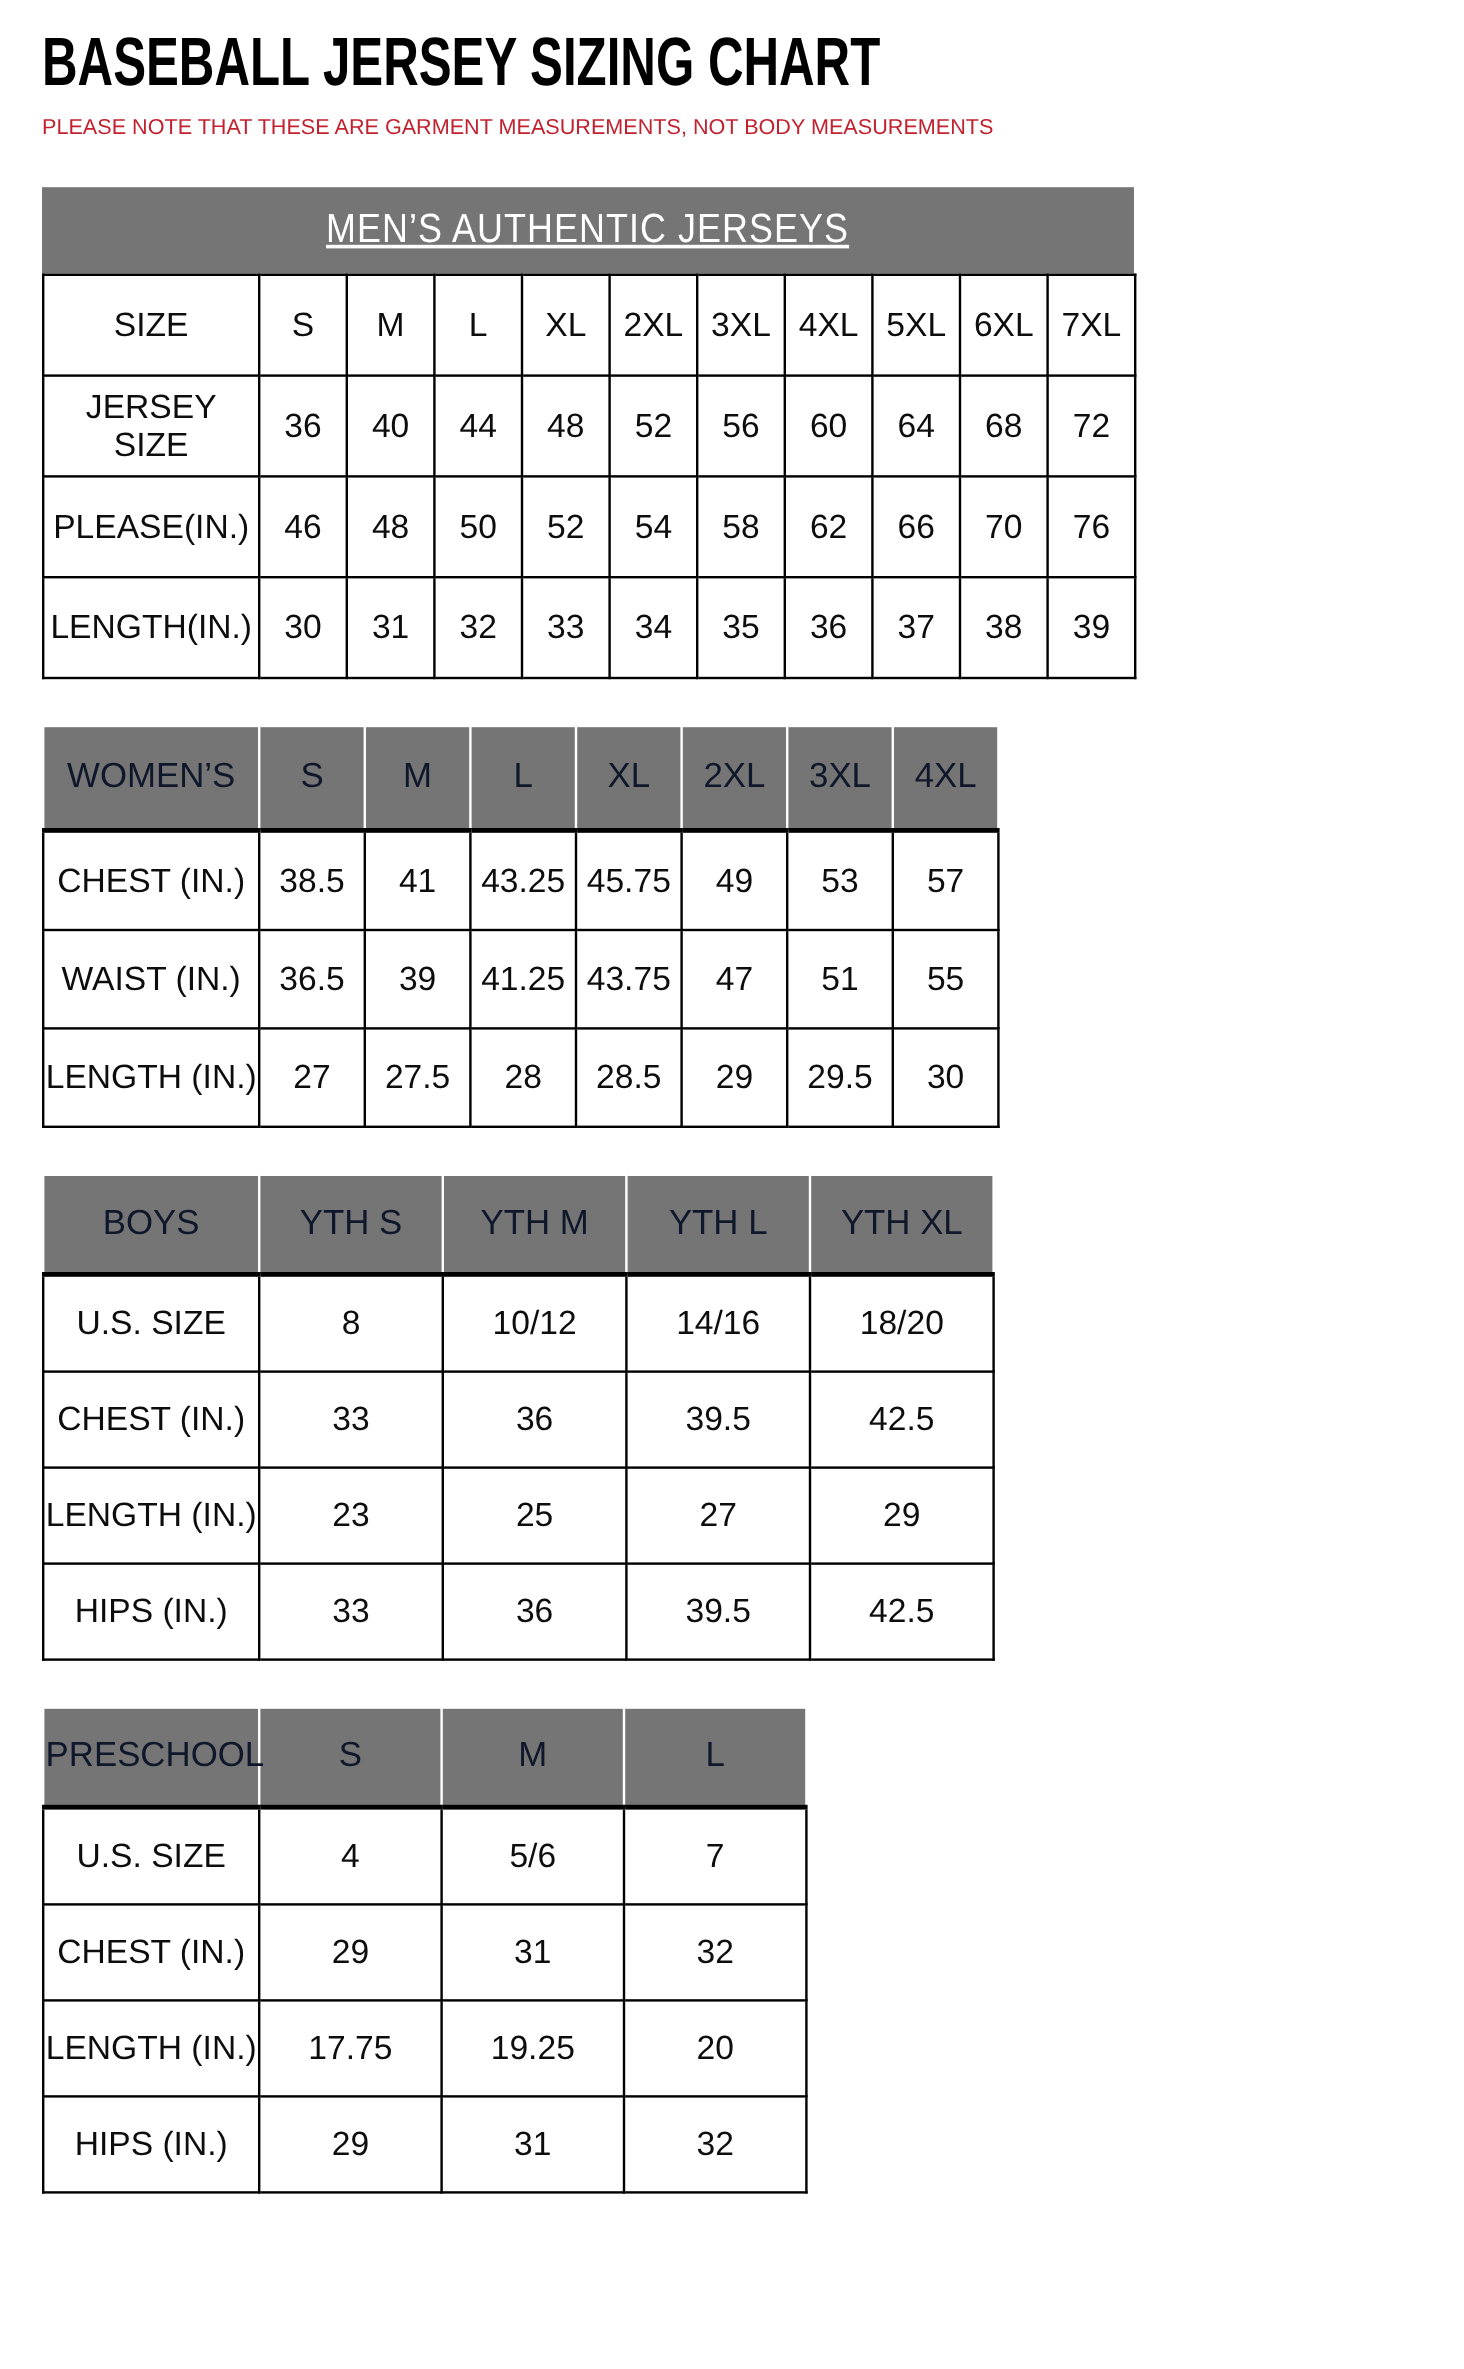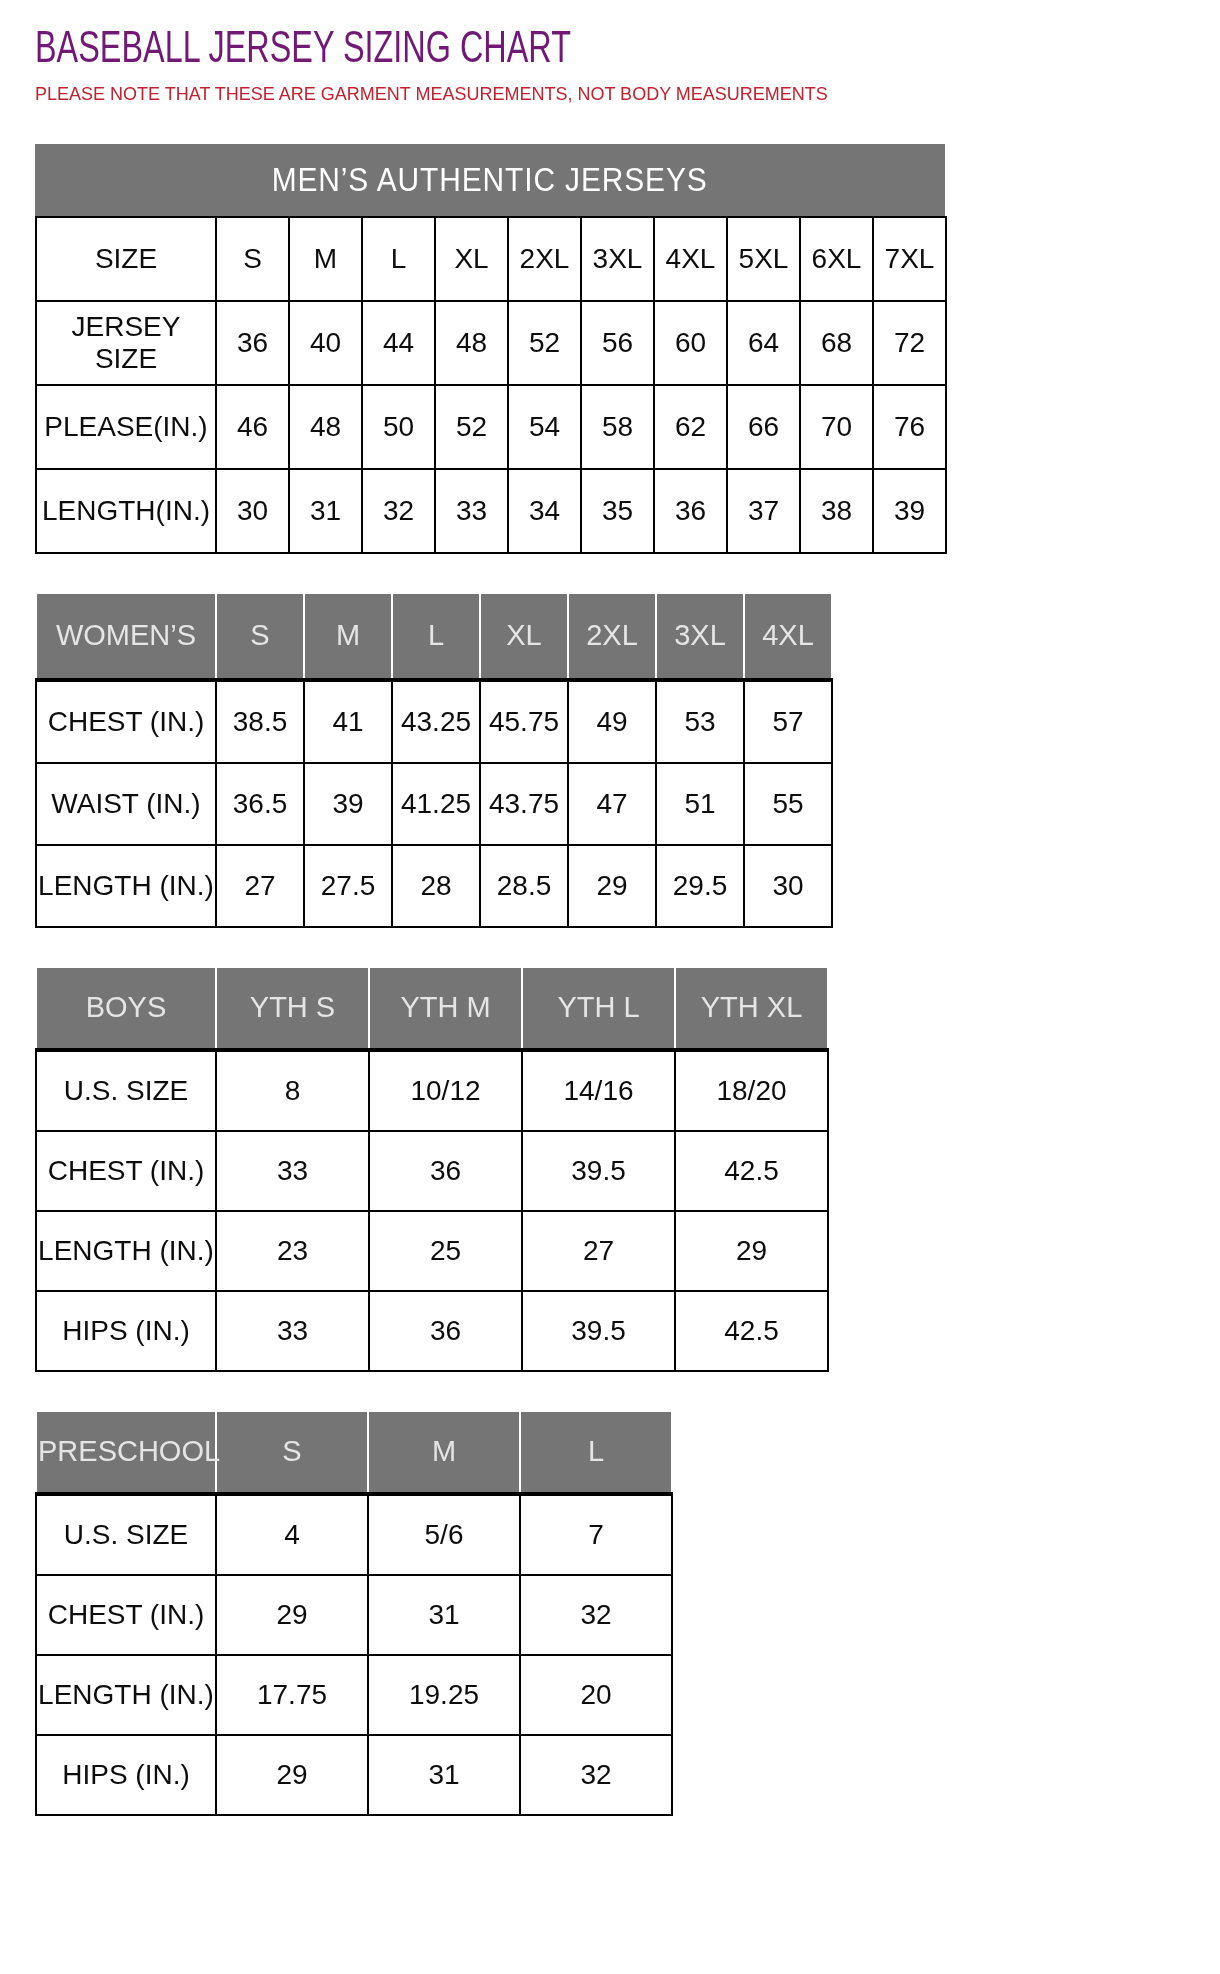--- a/index.html
+++ b/index.html
@@ -6,25 +6,25 @@
   body {
     width: 1220px;
     font-family: "Liberation Sans", sans-serif;
     color: #111;
   }
   .page { padding: 24px 30px 30px 35px; }
 
   
   h1.title {
     margin: 0;
-    font-size: 45px;
-    font-weight: normal;
+    font-size: 57px;
+    font-weight: bold;
     white-space: nowrap;
     line-height: 1.0;
-    color: #701a75;
+    color: #000000;
   }
   .squeeze-title {
     display: inline-block;
     transform: scaleX(0.72);
     transform-origin: 0 50%;
     letter-spacing: 0px;
   }
 
   
   .note {
@@ -40,20 +40,21 @@
   .tbl-block { margin-top: 38px; }
   .caption-bar {
     background: #757575;
     color: #ffffff;
     width: 910px;
     height: 72px;
     display: flex;
     align-items: center;
     justify-content: center;
     font-size: 34px;
+    text-decoration: underline;
   }
   .squeeze-cap {
     display: inline-block;
     transform: scaleX(0.88);
     transform-origin: 50% 50%;
     letter-spacing: 1px;
   }
 
   table.grid {
     border-collapse: collapse;
@@ -64,21 +65,21 @@
     text-align: center;
     vertical-align: middle;
     font-size: 28px;
     padding: 0 1px;
     background: #fff;
     white-space: pre-line;
     color: #0d0d0d;
   }
   table.grid td.hdr {
     background: #757575;
-    color: #e5e5e5;
+    color: #0f172a;
     border: 2px solid #ffffff;
     border-bottom: 4px solid #000;
     font-size: 29px;
   }
   table.mens td     { height: 82px; }
   table.womens td   { height: 80px; }
   table.womens td.hdr { height: 84px; }
   table.boys td     { height: 78px; }
   table.boys td.hdr { height: 80px; }
   table.preschool td { height: 78px; }

